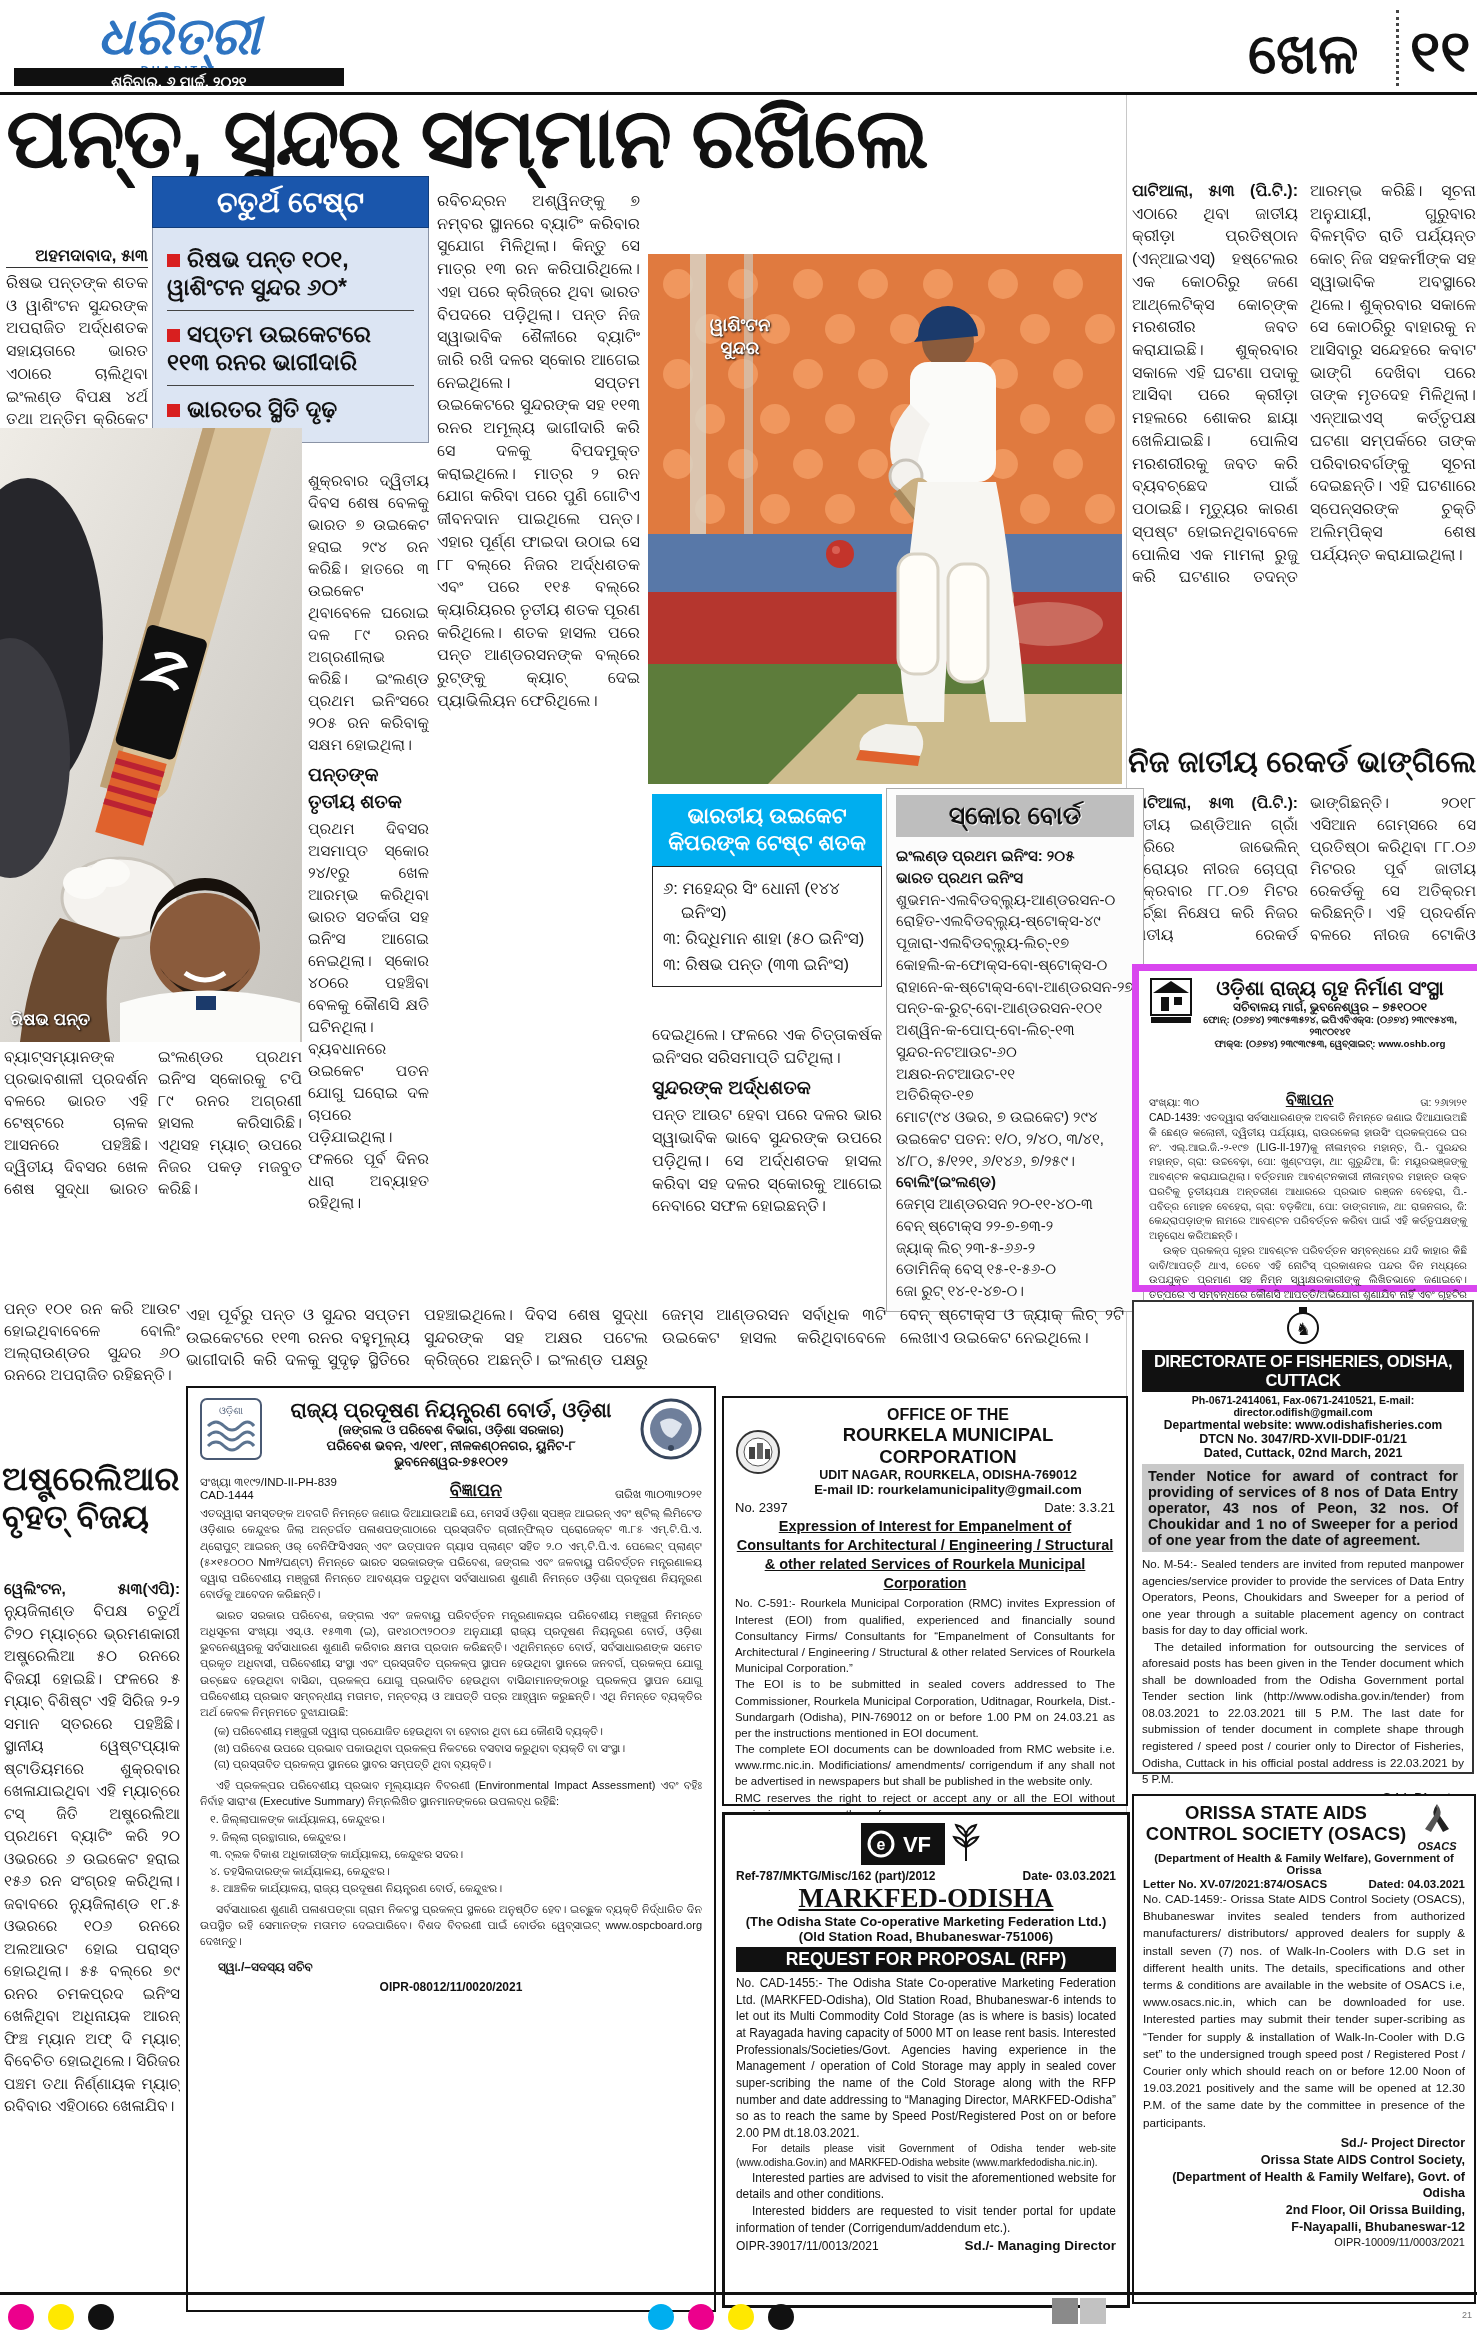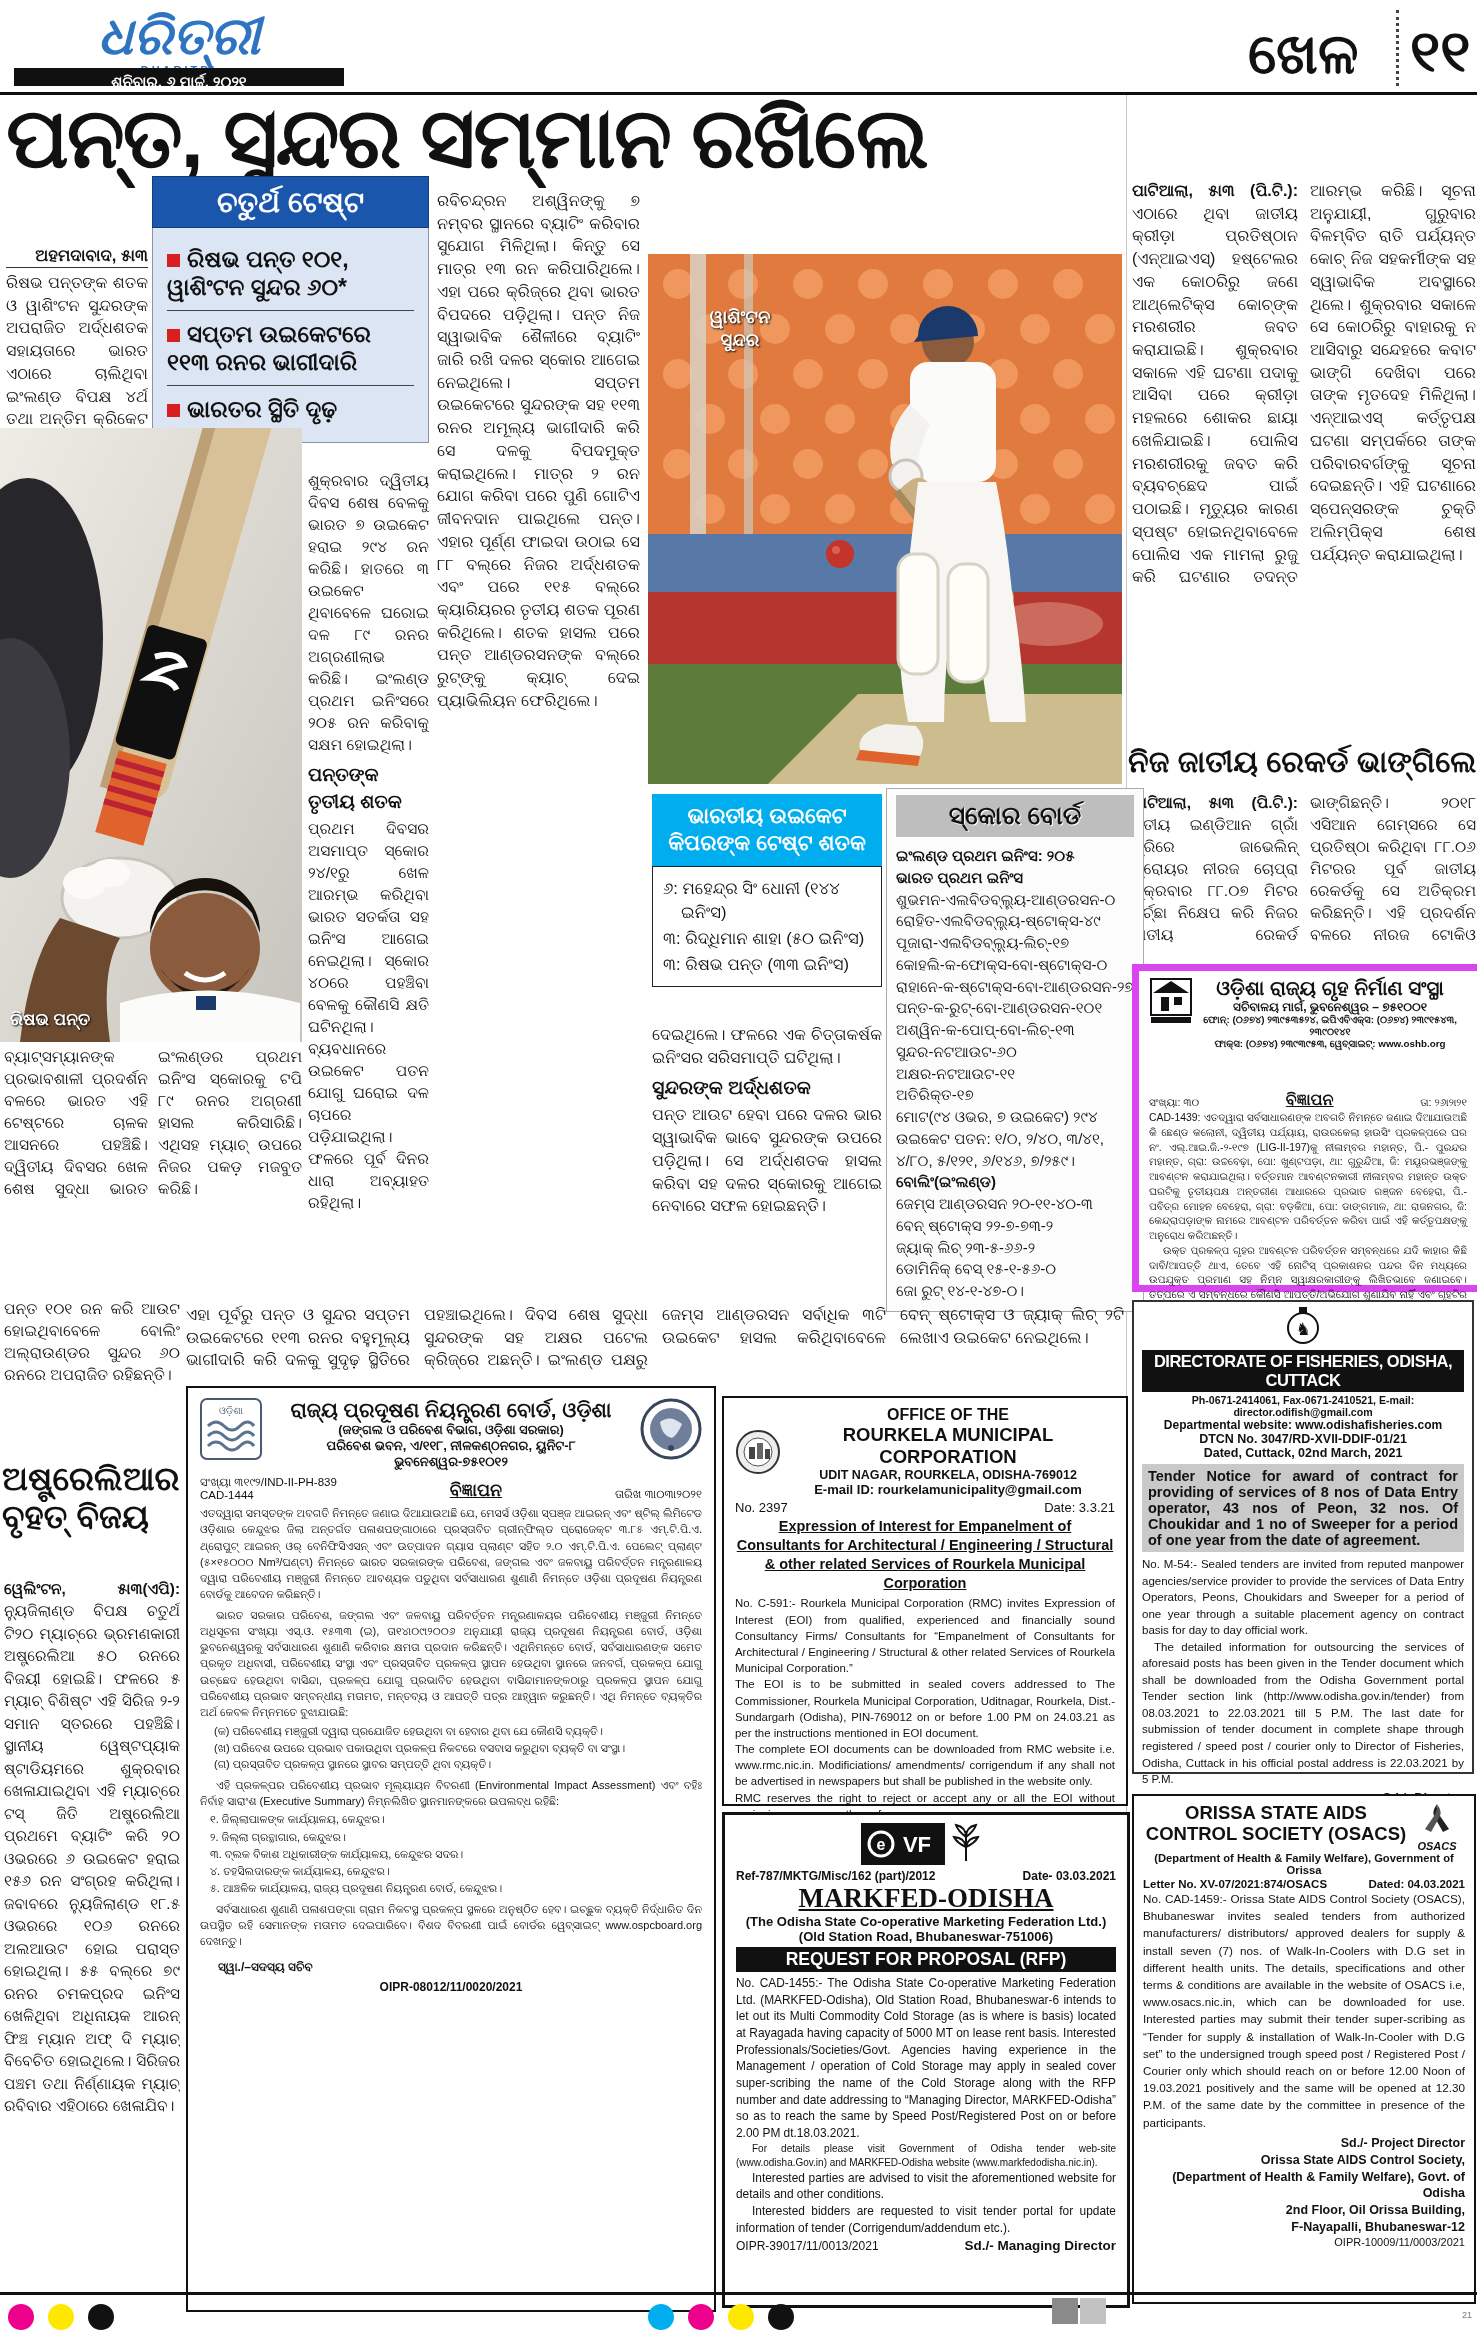--- a/index.html
+++ b/index.html
@@ -216,21 +216,21 @@
         <rect x="242" y="230" width="8" height="160" fill="#a8895c"></rect>
       </g>
       <path d="M270 228 q-10 90 -18 150 q-2 40 8 90 l36 0 q0 -60 10 -110 l20 0 q8 60 16 110 l36 0 q-4 -70 -14 -130 q-6 -60 -16 -110 z" fill="#f7f6f2"></path>
       <rect x="250" y="300" width="40" height="120" rx="16" fill="#fffdf8" stroke="#d8d2c4" stroke-width="3"></rect>
       <rect x="300" y="310" width="40" height="118" rx="16" fill="#fffdf8" stroke="#d8d2c4" stroke-width="3"></rect>
       <path d="M238 470 q-30 8 -26 26 l60 6 q8 -16 -4 -30 z" fill="#f2f1ec"></path>
       <path d="M212 496 l60 6 l-2 10 l-62 -6 z" fill="#e0622d"></path>
       <circle cx="192" cy="300" r="14" fill="#c3342b"></circle>
       <circle cx="188" cy="296" r="4" fill="#e06a5e" opacity="0.8"></circle>
     </svg>
-    <div class="abs photo-caption ctr" style="left:44px;top:52px;width:96px;font-size:18px;line-height:1.3;">ୱାଶିଂଟନ ସୁନ୍ଦର</div>
+    <div class="abs photo-caption ctr" style="left:44px;top:60px;width:96px;font-size:18px;line-height:1.3;">ୱାଶିଂଟନ ସୁନ୍ଦର</div>
   </div>
 
   <div class="abs" style="left:652px;top:794px;width:230px;">
     <div class="keeper-head">ଭାରତୀୟ ଉଇକେଟ କିପରଙ୍କ ଟେଷ୍ଟ ଶତକ</div>
     <div class="keeper-body">
       <div class="item">୬: ମହେନ୍ଦ୍ର ସିଂ ଧୋନୀ (୧୪୪ ଇନିଂସ)</div>
       <div class="item">୩: ରିଦ୍ଧିମାନ ଶାହା (୫୦ ଇନିଂସ)</div>
       <div class="item">୩: ରିଷଭ ପନ୍ତ (୩୩ ଇନିଂସ)</div>
     </div>
   </div>

